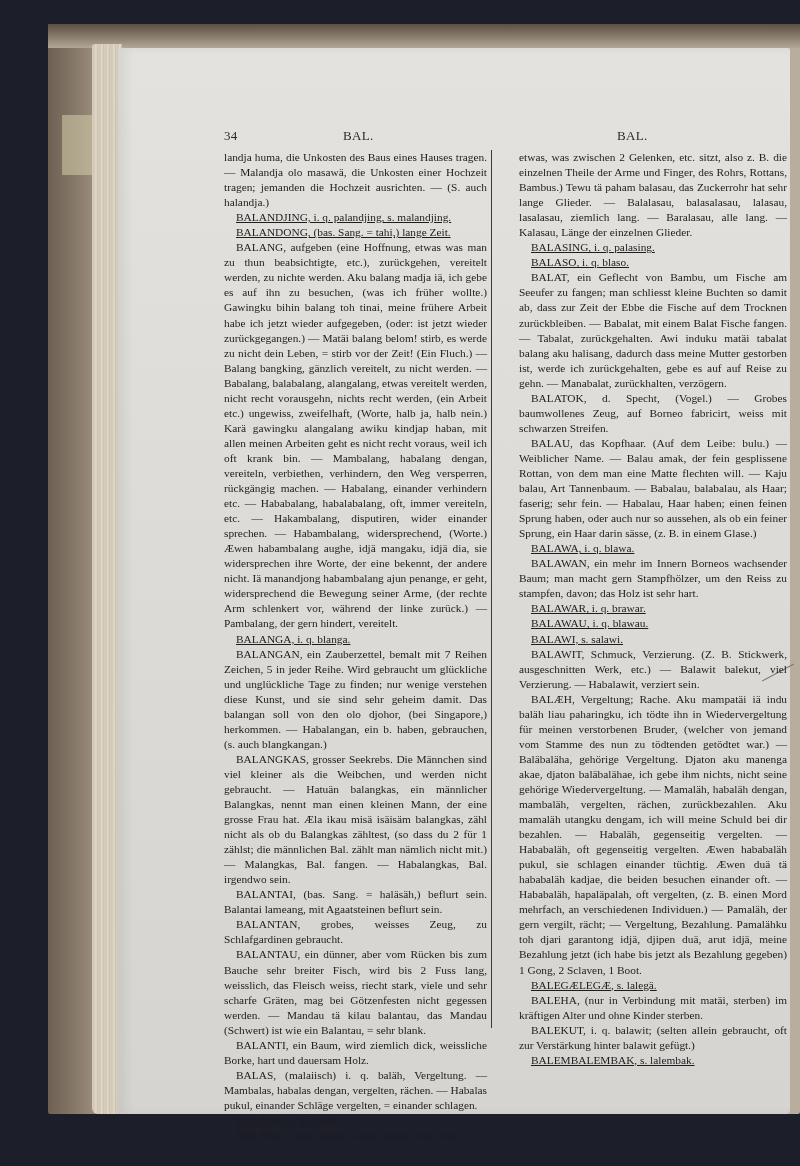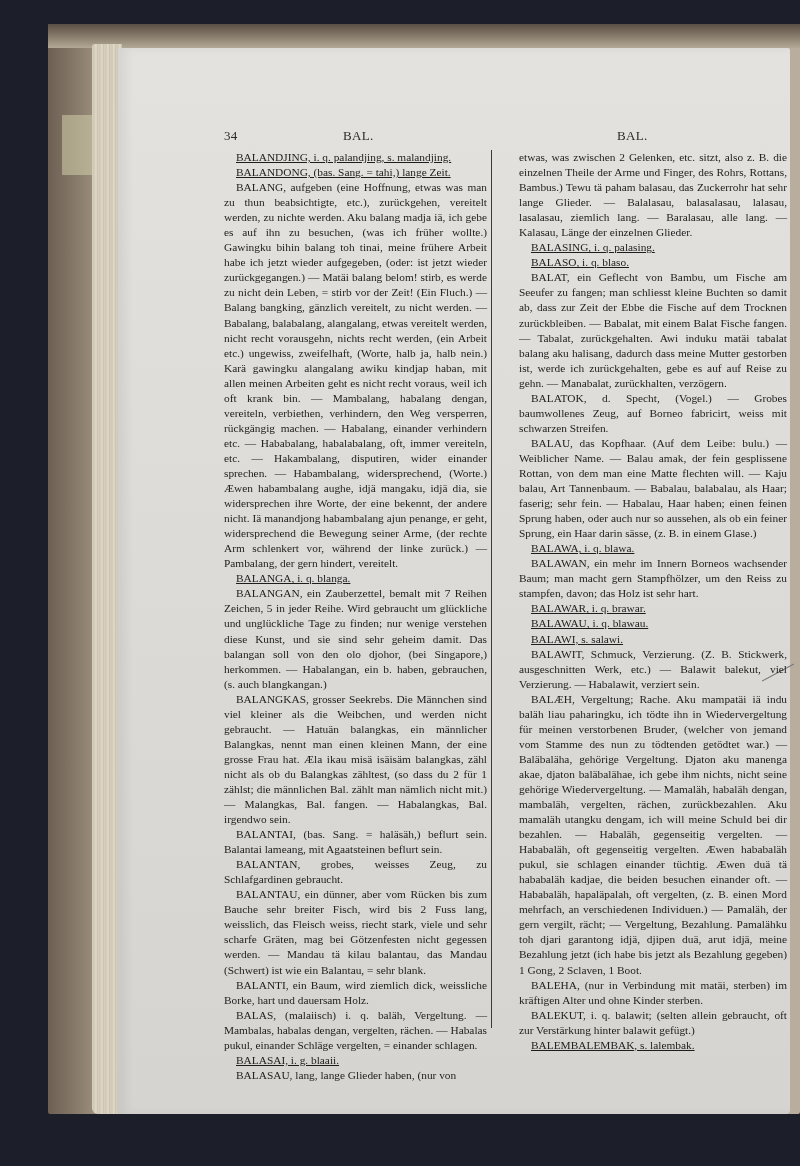--- a/index.html
+++ b/index.html
@@ -64,20 +64,21 @@
 <div class="page"></div>
 
 <div class="hdr" style="left:224px;text-align:center;">34</div>
 <div class="hdr" style="left:343px;">BAL.</div>
 <div class="hdr" style="left:617px;">BAL.</div>
 
 <div class="rule"></div>
 <div class="pencil-mark"></div>
 
 <div class="col col-left">
+  <p>landja huma, die Unkosten des Baus eines Hauses tragen. — Malandja olo masawä, die Unkosten einer Hochzeit tragen; jemanden die Hochzeit ausrichten. — (S. auch halandja.)</p>
   <p class="entry ind">BALANDJING, i. q. palandjing, s. malandjing.</p>
   <p class="entry ind">BALANDONG, (bas. Sang. = tahi,) lange Zeit.</p>
   <p class="entry" style="text-indent:12px">BALANG, aufgeben (eine Hoffnung, etwas was man zu thun beabsichtigte, etc.), zurückgehen, vereitelt werden, zu nichte werden. Aku balang madja iä, ich gebe es auf ihn zu besuchen, (was ich früher wollte.) Gawingku bihin balang toh tinai, meine frühere Arbeit habe ich jetzt wieder aufgegeben, (oder: ist jetzt wieder zurückgegangen.) — Matäi balang belom! stirb, es werde zu nicht dein Leben, = stirb vor der Zeit! (Ein Fluch.) — Balang bangking, gänzlich vereitelt, zu nicht werden. — Babalang, balabalang, alangalang, etwas vereitelt werden, nicht recht vorausgehn, nichts recht werden, (ein Arbeit etc.) ungewiss, zweifelhaft, (Worte, halb ja, halb nein.) Karä gawingku alangalang awiku kindjap haban, mit allen meinen Arbeiten geht es nicht recht voraus, weil ich oft krank bin. — Mambalang, habalang dengan, vereiteln, verbiethen, verhindern, den Weg versperren, rückgängig machen. — Habalang, einander verhindern etc. — Hababalang, habalabalang, oft, immer vereiteln, etc. — Hakambalang, disputiren, wider einander sprechen. — Habambalang, widersprechend, (Worte.) Æwen habambalang aughe, idjä mangaku, idjä dia, sie widersprechen ihre Worte, der eine bekennt, der andere nicht. Iä manandjong habambalang ajun penange, er geht, widersprechend die Bewegung seiner Arme, (der rechte Arm schlenkert vor, während der linke zurück.) — Pambalang, der gern hindert, vereitelt.</p>
   <p class="entry ind">BALANGA, i. q. blanga.</p>
   <p class="entry" style="text-indent:12px">BALANGAN, ein Zauberzettel, bemalt mit 7 Reihen Zeichen, 5 in jeder Reihe. Wird gebraucht um glückliche und unglückliche Tage zu finden; nur wenige verstehen diese Kunst, und sie sind sehr geheim damit. Das balangan soll von den olo djohor, (bei Singapore,) herkommen. — Habalangan, ein b. haben, gebrauchen, (s. auch blangkangan.)</p>
   <p class="entry" style="text-indent:12px">BALANGKAS, grosser Seekrebs. Die Männchen sind viel kleiner als die Weibchen, und werden nicht gebraucht. — Hatuän balangkas, ein männlicher Balangkas, nennt man einen kleinen Mann, der eine grosse Frau hat. Æla ikau misä isäisäm balangkas, zähl nicht als ob du Balangkas zähltest, (so dass du 2 für 1 zählst; die männlichen Bal. zählt man nämlich nicht mit.) — Malangkas, Bal. fangen. — Habalangkas, Bal. irgendwo sein.</p>
   <p class="entry" style="text-indent:12px">BALANTAI, (bas. Sang. = haläsäh,) beflurt sein. Balantai lameang, mit Agaatsteinen beflurt sein.</p>
   <p class="entry" style="text-indent:12px">BALANTAN, grobes, weisses Zeug, zu Schlafgardinen gebraucht.</p>
   <p class="entry" style="text-indent:12px">BALANTAU, ein dünner, aber vom Rücken bis zum Bauche sehr breiter Fisch, wird bis 2 Fuss lang, weisslich, das Fleisch weiss, riecht stark, viele und sehr scharfe Gräten, mag bei Götzenfesten nicht gegessen werden. — Mandau tä kilau balantau, das Mandau (Schwert) ist wie ein Balantau, = sehr blank.</p>
   <p class="entry" style="text-indent:12px">BALANTI, ein Baum, wird ziemlich dick, weissliche Borke, hart und dauersam Holz.</p>
@@ -93,16 +94,17 @@
   <p class="entry" style="text-indent:12px">BALAT, ein Geflecht von Bambu, um Fische am Seeufer zu fangen; man schliesst kleine Buchten so damit ab, dass zur Zeit der Ebbe die Fische auf dem Trocknen zurückbleiben. — Babalat, mit einem Balat Fische fangen. — Tabalat, zurückgehalten. Awi induku matäi tabalat balang aku halisang, dadurch dass meine Mutter gestorben ist, werde ich zurückgehalten, gebe es auf auf Reise zu gehn. — Manabalat, zurückhalten, verzögern.</p>
   <p class="entry" style="text-indent:12px">BALATOK, d. Specht, (Vogel.) — Grobes baumwollenes Zeug, auf Borneo fabricirt, weiss mit schwarzen Streifen.</p>
   <p class="entry" style="text-indent:12px">BALAU, das Kopfhaar. (Auf dem Leibe: bulu.) — Weiblicher Name. — Balau amak, der fein gesplissene Rottan, von dem man eine Matte flechten will. — Kaju balau, Art Tannenbaum. — Babalau, balabalau, als Haar; faserig; sehr fein. — Habalau, Haar haben; einen feinen Sprung haben, oder auch nur so aussehen, als ob ein feiner Sprung, ein Haar darin sässe, (z. B. in einem Glase.)</p>
   <p class="entry ind">BALAWA, i. q. blawa.</p>
   <p class="entry" style="text-indent:12px">BALAWAN, ein mehr im Innern Borneos wachsender Baum; man macht gern Stampfhölzer, um den Reiss zu stampfen, davon; das Holz ist sehr hart.</p>
   <p class="entry ind">BALAWAR, i. q. brawar.</p>
   <p class="entry ind">BALAWAU, i. q. blawau.</p>
   <p class="entry ind">BALAWI, s. salawi.</p>
   <p class="entry" style="text-indent:12px">BALAWIT, Schmuck, Verzierung. (Z. B. Stickwerk, ausgeschnitten Werk, etc.) — Balawit balekut, viel Verzierung. — Habalawit, verziert sein.</p>
   <p class="entry" style="text-indent:12px">BALÆH, Vergeltung; Rache. Aku mampatäi iä indu baläh liau paharingku, ich tödte ihn in Wiedervergeltung für meinen verstorbenen Bruder, (welcher von jemand vom Stamme des nun zu tödtenden getödtet war.) — Baläbaläha, gehörige Vergeltung. Djaton aku manenga akae, djaton baläbalähae, ich gebe ihm nichts, nicht seine gehörige Wiedervergeltung. — Mamaläh, habaläh dengan, mambaläh, vergelten, rächen, zurückbezahlen. Aku mamaläh utangku dengam, ich will meine Schuld bei dir bezahlen. — Habaläh, gegenseitig vergelten. — Hababaläh, oft gegenseitig vergelten. Æwen hababaläh pukul, sie schlagen einander tüchtig. Æwen duä tä hababaläh kadjae, die beiden besuchen einander oft. — Hababaläh, hapaläpalah, oft vergelten, (z. B. einen Mord mehrfach, an verschiedenen Individuen.) — Pamaläh, der gern vergilt, rächt; — Vergeltung, Bezahlung. Pamalähku toh djari garantong idjä, djipen duä, arut idjä, meine Bezahlung jetzt (ich habe bis jetzt als Bezahlung gegeben) 1 Gong, 2 Sclaven, 1 Boot.</p>
+  <p class="entry ind">BALEGÆLEGÆ, s. lalegä.</p>
   <p class="entry" style="text-indent:12px">BALEHA, (nur in Verbindung mit matäi, sterben) im kräftigen Alter und ohne Kinder sterben.</p>
   <p class="entry" style="text-indent:12px">BALEKUT, i. q. balawit; (selten allein gebraucht, oft zur Verstärkung hinter balawit gefügt.)</p>
   <p class="entry ind">BALEMBALEMBAK, s. lalembak.</p>
 </div>
 
 </body></html>

